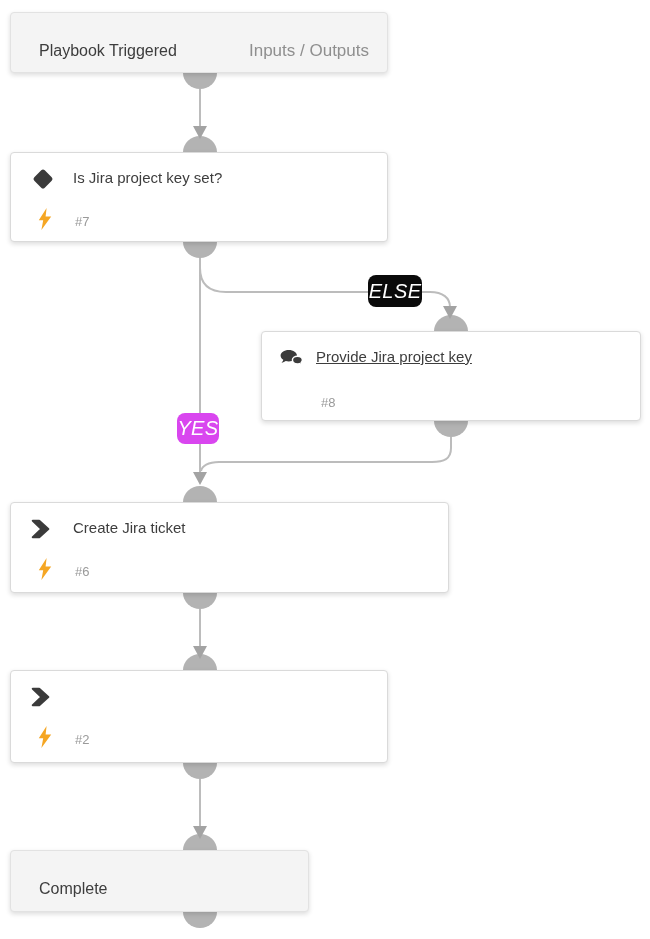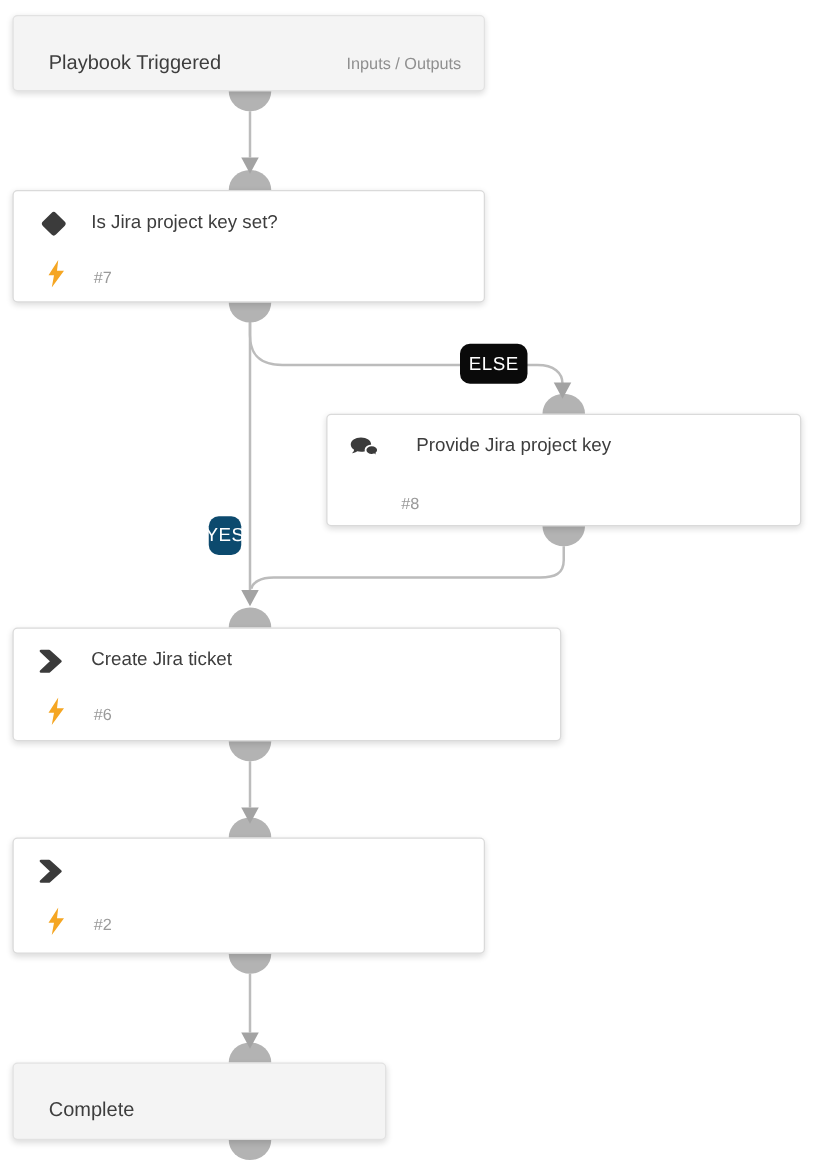--- a/index.html
+++ b/index.html
@@ -11,34 +11,34 @@
   .node{
     position:absolute;z-index:2;box-sizing:border-box;
     background:#ffffff;border:1px solid #dadada;border-radius:4px;
     box-shadow:0 2px 5px rgba(0,0,0,.14);
   }
   .endpoint{
     background:#f4f4f4;border-color:#e2e2e2;
     display:flex;align-items:center;padding:16px 18px 0 28px;
   }
   .ep-title{font-size:16px;color:#3d3d3d;}
-  .ep-link{margin-left:auto;font-size:13px;color:#8f8f8f;}
+  .ep-link{margin-left:auto;font-size:17px;color:#8f8f8f;}
   .task-icon{position:absolute;left:20px;top:13px;width:26px;height:26px;display:flex;align-items:center;}
   .prompt .task-icon{left:17px;top:14px;}
   .task-title{position:absolute;left:62px;top:16px;font-size:15px;color:#3d3d3d;white-space:nowrap;}
-  .prompt .task-title{left:71px;}
+  .prompt .task-title{left:54px;text-decoration:underline;}
   .bolt{position:absolute;left:27px;top:55px;width:15px;height:22px;}
   .task-ref{position:absolute;left:64px;top:61px;font-size:13px;color:#9a9a9a;}
   .prompt .task-ref{left:59px;top:63px;}
   .badge{
-    position:absolute;z-index:3;color:#ffffff;font-size:15px;letter-spacing:.4px;
-    display:flex;align-items:center;justify-content:center;border-radius:8px;
+    position:absolute;z-index:3;color:#ffffff;font-size:20px;letter-spacing:.4px;
+    display:flex;align-items:center;justify-content:center;border-radius:8px;font-style:italic;
   }
   .badge-else{left:368px;top:275px;width:54px;height:32px;background:#0a0a0a;}
-  .badge-yes{left:167px;top:413px;width:26px;height:31px;background:#0c4a6e;}
+  .badge-yes{left:177px;top:413px;width:42px;height:31px;background:#d946ef;}
 </style>
 </head>
 <body>
 
 <div class="canvas">
 
   <svg class="connectors" width="650" height="939" viewBox="0 0 650 939">
     <g fill="none" stroke="#bcbcbc" stroke-width="2">
       <path d="M200 89 L200 126"></path>
       <path d="M200 258 L200 472"></path>

